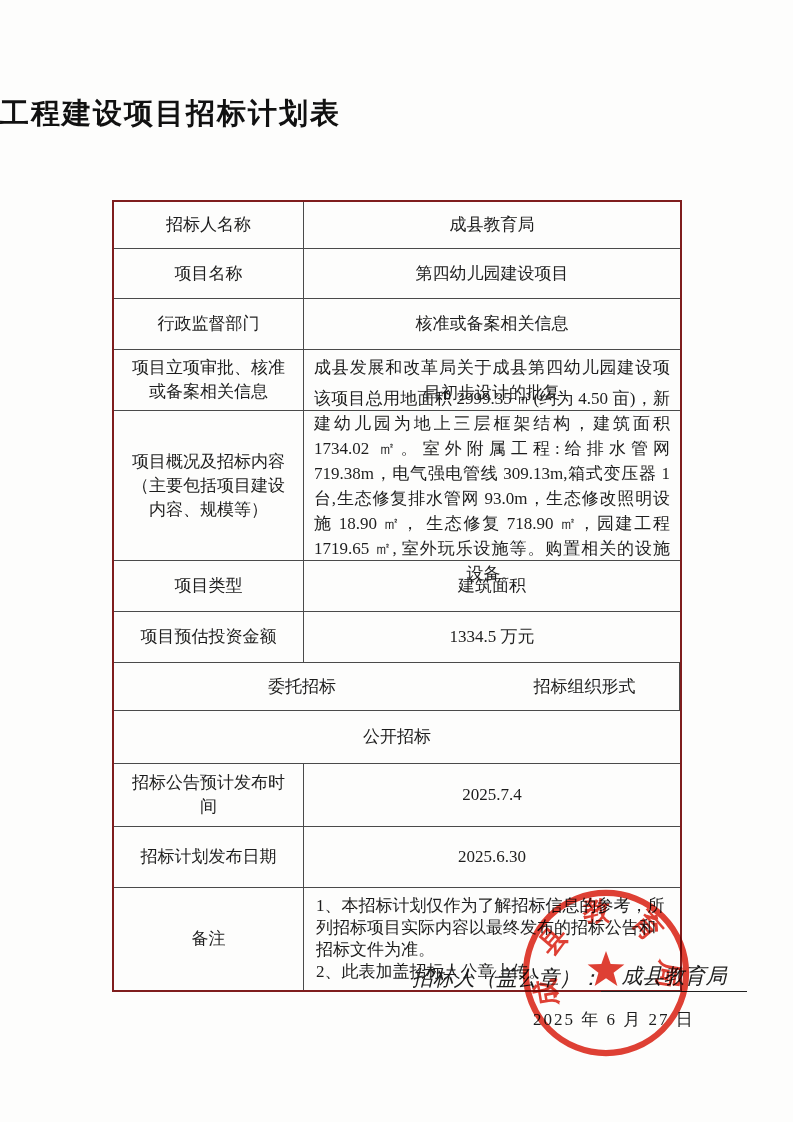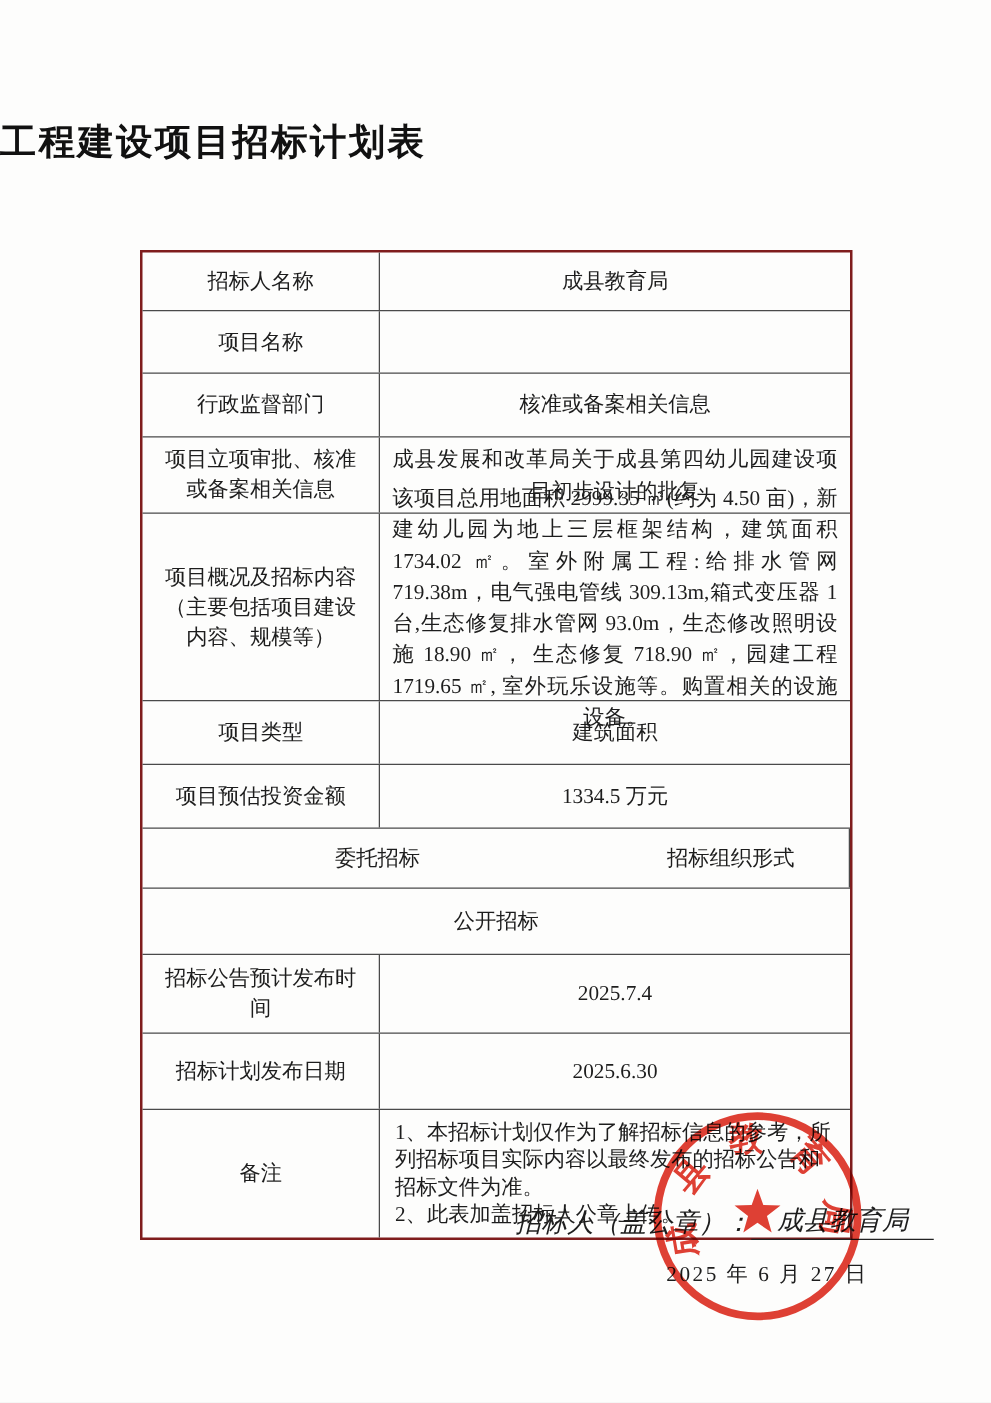--- a/index.html
+++ b/index.html
@@ -117,20 +117,21 @@
 
   <h1 class="title">工程建设项目招标计划表</h1>
 
   <div class="btable">
     <div class="trow r1">
       <div class="cell label">招标人名称</div>
       <div class="cell value">成县教育局</div>
     </div>
     <div class="trow r2">
       <div class="cell label">项目名称</div>
+      <div class="cell value">第四幼儿园建设项目</div>
     </div>
     <div class="trow r3">
       <div class="cell label">行政监督部门</div>
       <div class="cell value">核准或备案相关信息</div>
     </div>
     <div class="trow r4">
       <div class="cell label">项目立项审批、核准或备案相关信息</div>
       <div class="cell value value-justify">成县发展和改革局关于成县第四幼儿园建设项目初步设计的批复</div>
     </div>
     <div class="trow r5">

